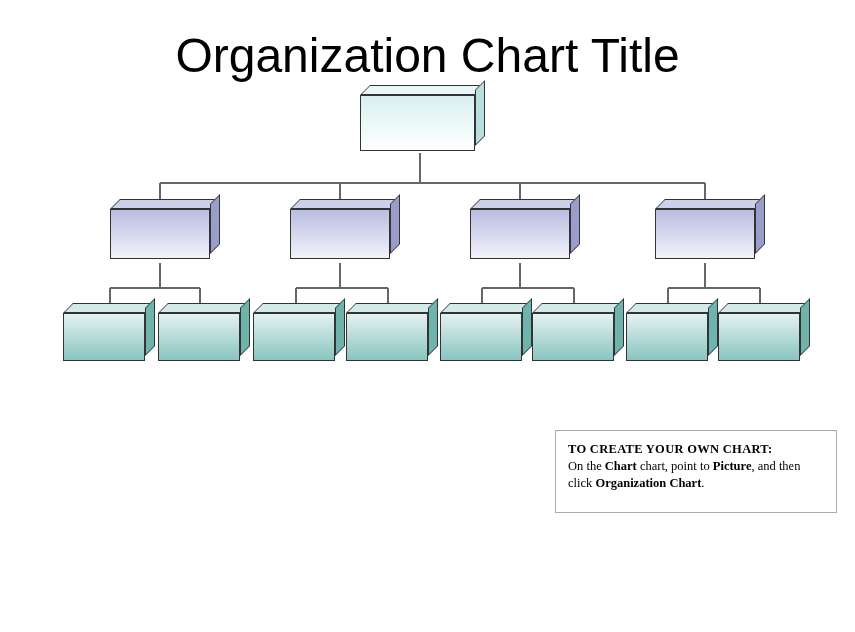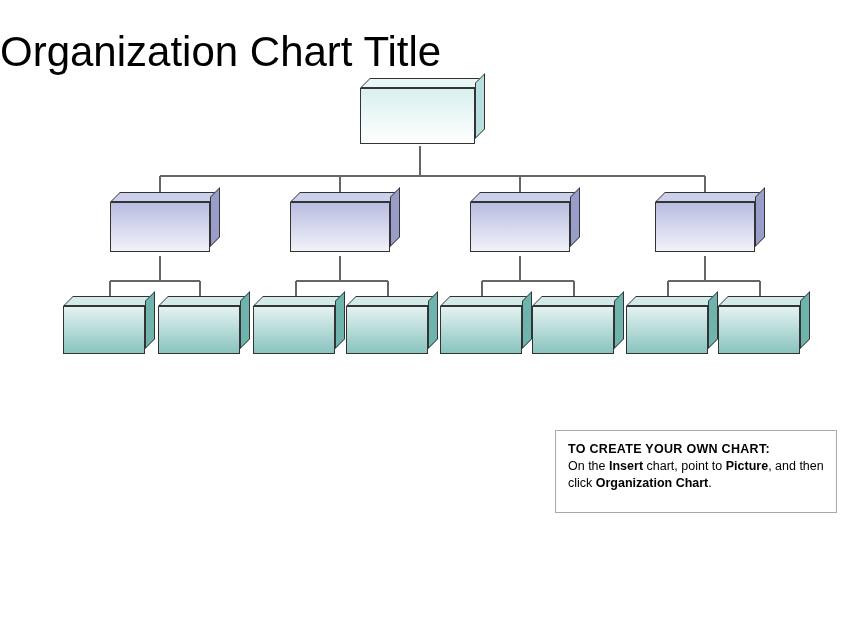--- a/index.html
+++ b/index.html
@@ -6,23 +6,23 @@
   body {
     margin: 0;
     padding: 0;
     width: 855px;
     height: 632px;
     background: #fff;
     font-family: Arial, sans-serif;
     position: relative;
   }
   .title {
-    font-size: 42px;
+    font-size: 48px;
     font-weight: normal;
-    text-align: left;
+    text-align: center;
     margin: 28px 0 0 0;
   }
   .chart-area {
     position: relative;
     width: 855px;
     height: 320px;
   }
   
   .box3d {
     position: absolute;
@@ -81,21 +81,21 @@
     line-height: 1.35;
     background: #fff;
   }
   .help-heading {
     font-weight: bold;
     letter-spacing: 0.3px;
   }
   .help-box p {
     margin: 0 0 14px 0;
   }
-  .help-box p:last-child { margin-bottom: 8px; }
+  .help-box p:last-child { margin-bottom: 8px; font-family: Liberation Serif, serif; }
   .b { font-weight: bold; }
 </style>
 </head>
 <body>
 
 <h1 class="title">Organization Chart Title</h1>
 
 <div class="chart-area">
 
   <svg class="connectors">
@@ -194,15 +194,15 @@
     <div class="face-top" style="top:-10px;"></div>
     <div class="face-right" style="left:82px; top:-5px; height:48px;"></div>
     <div class="face-front" style="top:0; height:48px;"></div>
   </div>
 
 </div>
 
 <div class="help-box">
   <p>
     <span class="help-heading">TO CREATE  YOUR OWN CHART:</span><br>
-    <span>On the </span><span class="b">Insert</span><span> chart, point to </span><span class="b">Picture</span><span>, and then click </span><span class="b">Organization Chart</span><span>.</span>
+    <span>On the </span><span class="b">Chart</span><span> chart, point to </span><span class="b">Picture</span><span>, and then click </span><span class="b">Organization Chart</span><span>.</span>
   </p>
 </div>
 
 </body></html>

